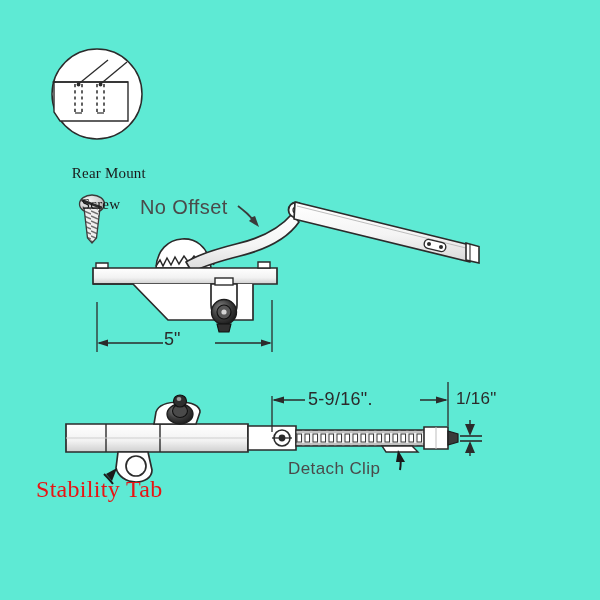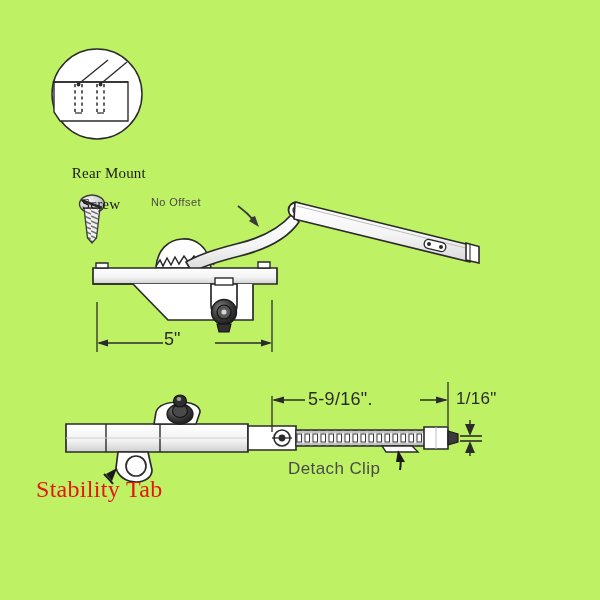--- a/index.html
+++ b/index.html
@@ -4,21 +4,21 @@
 <style>
   html, body {
     margin: 0;
     padding: 0;
     background: #ffffff;
   }
   #page {
     position: relative;
     width: 600px;
     height: 600px;
-    background: #bef264;
+    background: #5eead4;
     overflow: hidden;
     font-family: "Liberation Serif", serif;
   }
   #diagram {
     position: absolute;
     left: 0;
     top: 0;
     width: 600px;
     height: 600px;
   }
@@ -40,23 +40,23 @@
     top: 150px;
     width: 130px;
     text-align: center;
     font-size: 15px;
     letter-spacing: .2px;
   }
   #label-rear-mount-screw .l2 {
     display: block;
   }
   #label-no-offset {
-    left: 151px;
+    left: 140px;
     top: 197px;
-    font-size: 11px;
+    font-size: 20px;
     color: #4a4a4a;
     font-family: "Liberation Sans", sans-serif;
     letter-spacing: .4px;
   }
   #label-dim-5 {
     left: 164px;
     top: 330px;
     font-size: 18px;
     color: #2b2b2b;
     font-family: "Liberation Sans", sans-serif;

